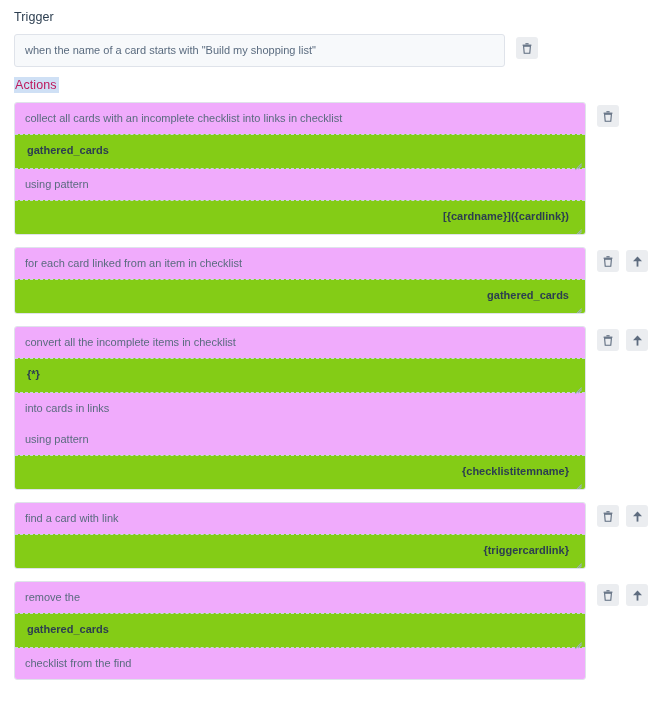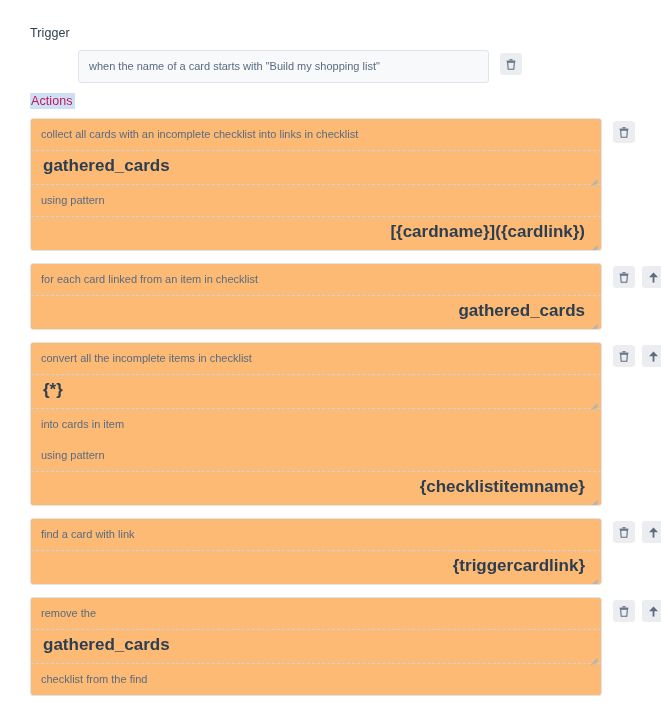--- a/index.html
+++ b/index.html
@@ -14,21 +14,21 @@
     color: #42526e;
     -webkit-font-smoothing: antialiased;
     overflow: hidden;
   }
 
   .page {
     position: relative;
     width: 538px;
     height: 716px;
     box-sizing: border-box;
-    padding: 16px;
+    padding: 0;
   }
 
   
   .section-heading {
     font-size: 12.5px;
     font-weight: 400;
     color: #2c3e50;
     letter-spacing: 0.1px;
     padding-left: 14px;
   }
@@ -59,32 +59,32 @@
     box-sizing: border-box;
     overflow: hidden;
   }
 
   
   .seg-label {
     font-size: 11px;
     line-height: 13px;
     color: #5a6b7f;
     padding: 9px 10px 9px 10px;
-    background: #fdba74;
+    background: #f0abfc;
     box-sizing: border-box;
   }
 
   
   .seg-value {
     position: relative;
-    font-size: 17px;
+    font-size: 11px;
     line-height: 14px;
     font-weight: 700;
     color: #2c3e50;
-    background: #fdba74;
+    background: #84cc16;
     padding: 8px 16px 11px 12px;
     border-top: 1px dashed #c9d3de;
     border-bottom: 1px dashed #c9d3de;
     box-sizing: border-box;
     min-height: 31px;
   }
   .seg-value:last-child { border-bottom: none; text-align: right; }
   .seg-label:last-child { border-bottom: none; }
 
   
@@ -133,21 +133,21 @@
     align-items: center;
     justify-content: center;
     padding: 0;
     cursor: pointer;
     flex: 0 0 auto;
   }
   .icon-btn svg { display: block; }
   .icon-btn.hidden { visibility: hidden; }
 
   
-  .trigger-row { margin-bottom: 0; margin-left: 48px; }
+  .trigger-row { margin-bottom: 0; }
   .trigger-card {
     width: 572px;
     border: 1px solid #dfe3ea;
     border-radius: 3px;
     background: #f7f9fb;
     box-sizing: border-box;
   }
   .trigger-text {
     font-size: 11px;
     line-height: 13px;
@@ -221,21 +221,21 @@
               <rect x="4.6" y="2.4" width="1.8" height="8.2" fill="#5e6c7f"></rect>
               <path d="M5.5 0.6 L10 5.2 H1 Z" fill="#5e6c7f"></path>
             </svg>
           </button>
         </div>
       </div>
       <div class="rule-row">
         <div class="rule-card">
           <div class="seg-label">convert all the incomplete items in checklist</div>
           <div class="seg-value"><span>{*}</span><span class="grip"></span></div>
-          <div class="seg-label">into cards in item</div>
+          <div class="seg-label">into cards in links</div>
           <div class="seg-label">using pattern</div>
           <div class="seg-value"><span>{checklistitemname}</span><span class="grip"></span></div>
         </div>
         <div class="btn-col">
           <button class="icon-btn">
             <svg width="10" height="11" viewBox="0 0 10 11">
               <rect x="0.6" y="1.6" width="8.8" height="1.2" fill="#5e6c7f"></rect>
               <rect x="3.4" y="0.2" width="3.2" height="1.2" fill="#5e6c7f"></rect>
               <path d="M1.6 3.1 h6.8 l-0.6 7.2 h-5.6 z" fill="none" stroke="#5e6c7f" stroke-width="1.1"></path>
             </svg>

